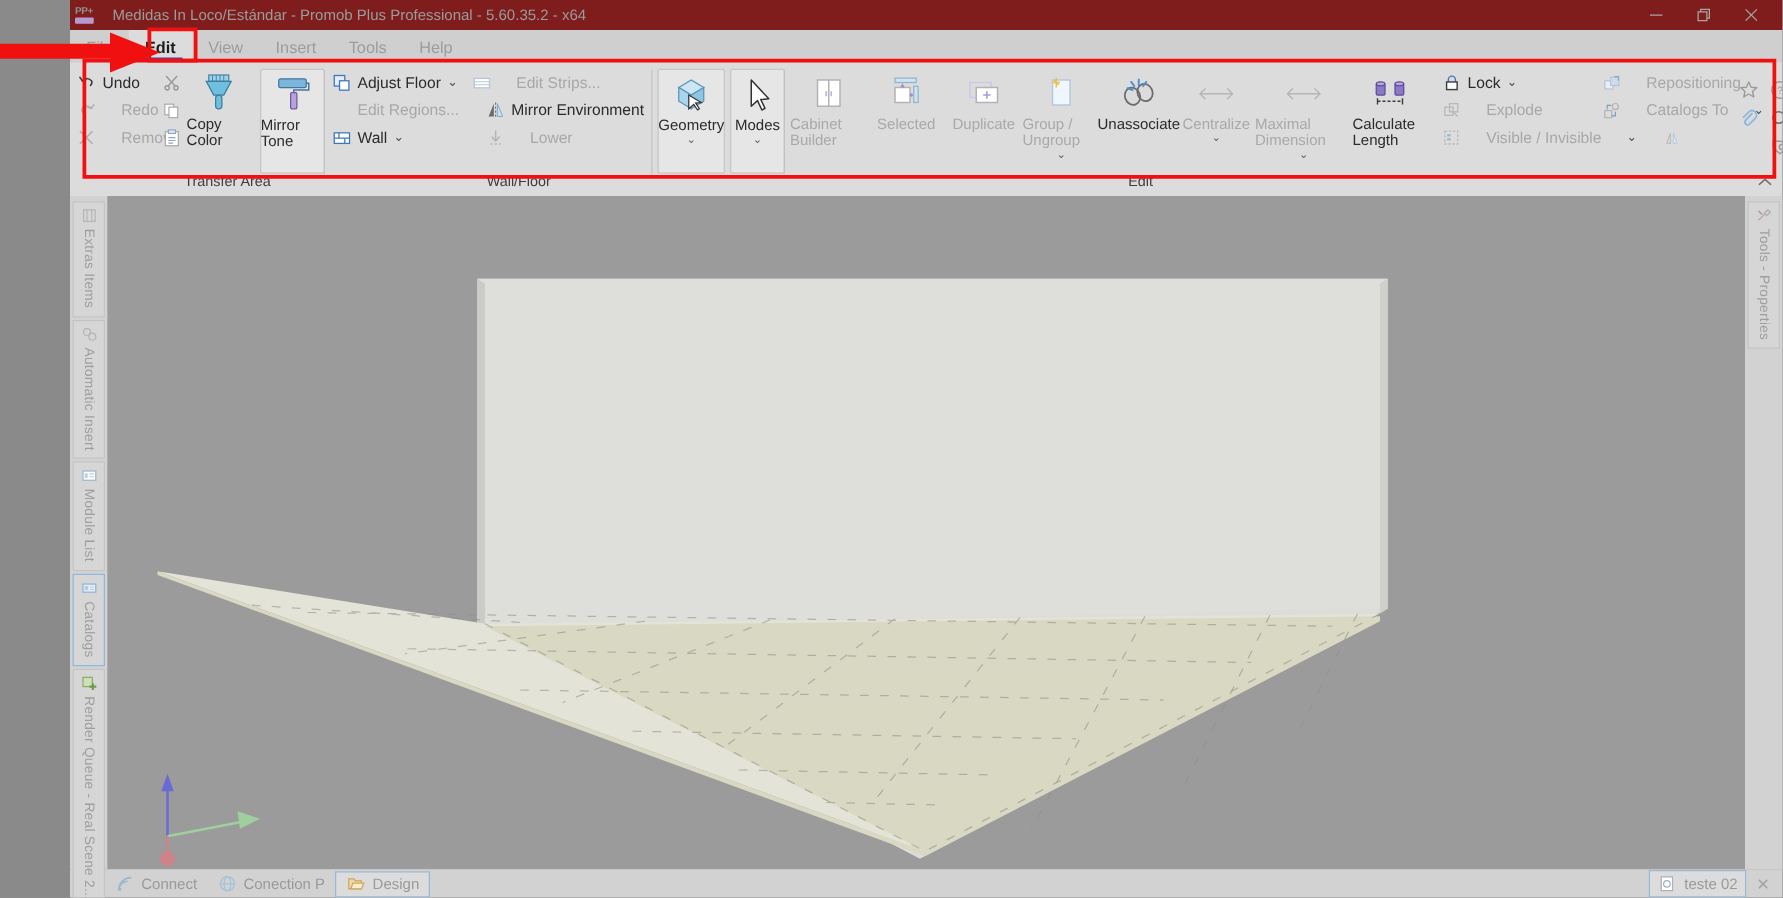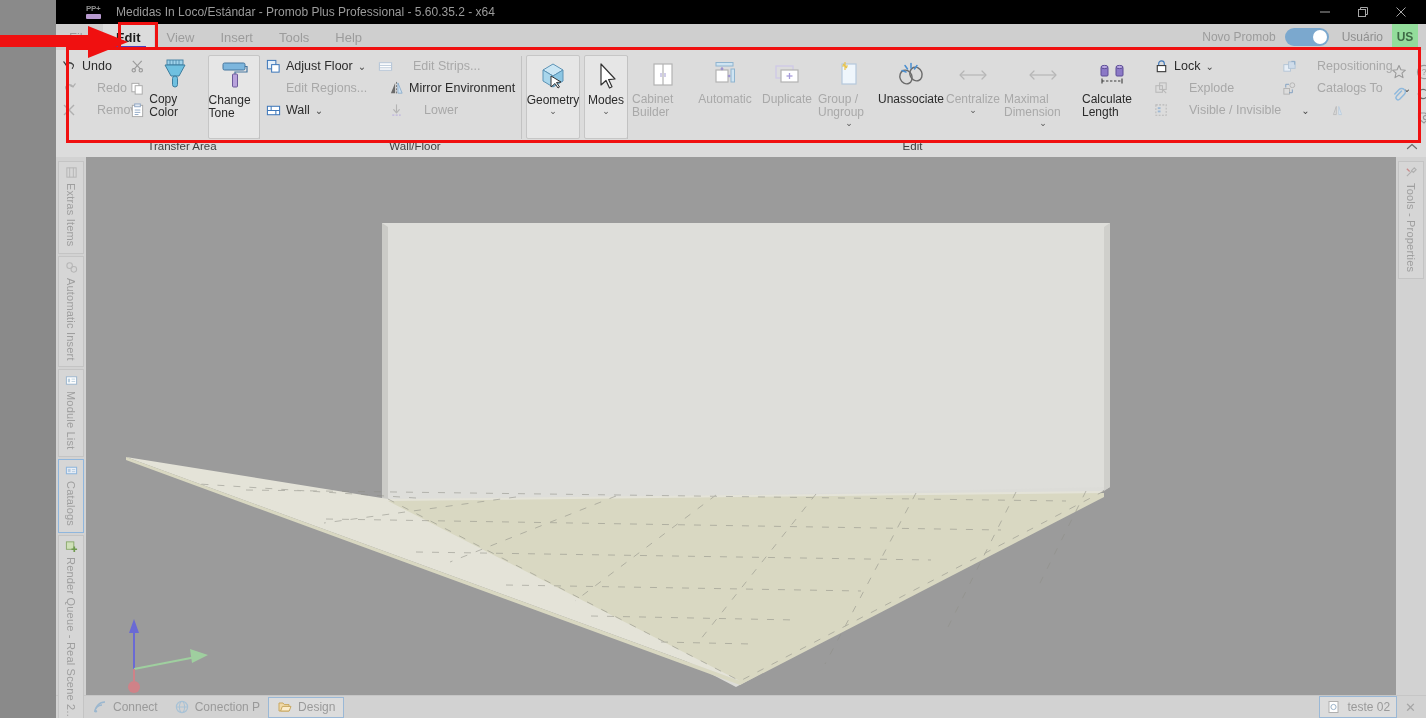--- a/index.html
+++ b/index.html
@@ -17,22 +17,22 @@
   
   #app-window {
     position: absolute; left: 56px; top: 0; width: 1370px; height: 718px;
     background: #d2d2d2;
     display: flex; flex-direction: column;
   }
 
   
   #titlebar {
     height: 24px; position: relative; flex: 0 0 24px;
-    background: #000000;
-    display: flex; align-items: center; padding-left: 26px;
+    background: #7f1d1d;
+    display: flex; align-items: center;
   }
   .app-logo {
     width: 22px; height: 18px; margin-left: 4px; position: relative;
     display: flex; flex-direction: column; justify-content: center; align-items: flex-start;
   }
   .app-logo .pp { font-size: 8px; font-weight: bold; color: #8f8f8f; line-height: 8px; letter-spacing: -.3px; }
   .app-logo .bar { width: 15px; height: 5px; background: #b89ad0; border-radius: 1px; margin-top: 1px; }
   #window-title {
     font-size: 12px; color: #9b9b9b; margin-left: 8px; white-space: nowrap;
   }
@@ -207,28 +207,20 @@
   </div>
 
   <div id="menurow">
     <div class="menu-item">File</div>
     <div class="menu-item active">Edit</div>
     <div class="menu-item">View</div>
     <div class="menu-item">Insert</div>
     <div class="menu-item">Tools</div>
     <div class="menu-item">Help</div>
 
-    <div id="menu-right">
-      <div id="novo-promob-label">Novo Promob</div>
-      <div id="novo-toggle">
-          <div class="knob"></div>
-        </div>
-      <div id="user-label">Usuário</div>
-      <div id="user-avatar">US</div>
-    </div>
   </div>
 
   <div id="ribbon">
 
     <div class="rgroup" style="width:204px">
       <div class="rbody">
         <div class="sm-col" style="width:70px">
           <div class="sm-btn">
             <span class="sm-ico">
               <svg width="15" height="15" viewBox="0 0 16 16">
@@ -306,21 +298,21 @@
         </div>
 
         <div class="lg-btn boxed" style="margin-left:6px">
           <div class="glyph">
             <svg width="32" height="34" viewBox="0 0 32 34">
               <rect x="5" y="4" width="22" height="7" rx="1.5" fill="#7db6dd" stroke="#46769e" stroke-width="1"></rect>
               <path d="M27 7.5 L29 7.5 L29 13 L17 13 L17 16" fill="none" stroke="#46769e" stroke-width="1.2"></path>
               <rect x="14.5" y="15" width="5" height="13" rx="1" fill="#b9a2dc" stroke="#6c5a9a" stroke-width="1"></rect>
             </svg>
           </div>
-          <span>Change Tone</span>
+          <span>Mirror Tone</span>
         </div>
       </div>
       <div class="rtitle">Transfer Area</div>
       <div class="rsep"></div>
     </div>
 
     <div class="rgroup" style="width:266px">
       <div class="rbody">
         <div class="sm-col" style="width:112px">
           <div class="sm-btn">
@@ -433,21 +425,21 @@
         <div class="lg-btn wide dis">
           <div class="glyph">
             <svg width="32" height="30" viewBox="0 0 32 30">
               <rect x="7" y="2.5" width="17" height="3.5" fill="#cfe4f2" stroke="#8fb4cf" stroke-width="1"></rect>
               <rect x="7" y="10" width="12" height="12" fill="#fff" stroke="#b3b3b3" stroke-width="1.2"></rect>
               <rect x="22" y="9" width="3.5" height="13" fill="#cfe4f2" stroke="#8fb4cf" stroke-width="1"></rect>
               <path d="M13 7 L13 9.5 M11.7 8.5 L13 9.8 L14.3 8.5" stroke="#9a8fd0" stroke-width="1.1" fill="none"></path>
               <path d="M21.5 16 L19.5 16 M20.6 14.8 L19.3 16 L20.6 17.2" stroke="#9a8fd0" stroke-width="1.1" fill="none"></path>
             </svg>
           </div>
-          <span>Automatic</span>
+          <span>Selected</span>
         </div>
 
         <div class="lg-btn wide dis">
           <div class="glyph">
             <svg width="32" height="30" viewBox="0 0 32 30">
               <rect x="5" y="6" width="17" height="12" fill="none" stroke="#cdc7e8" stroke-width="1.2"></rect>
               <rect x="10" y="10" width="17" height="12" fill="#fff" stroke="#b3b3b3" stroke-width="1.2"></rect>
               <line x1="18.5" y1="13" x2="18.5" y2="19" stroke="#a79ddb" stroke-width="1.3"></line>
               <line x1="15.5" y1="16" x2="21.5" y2="16" stroke="#a79ddb" stroke-width="1.3"></line>
             </svg>

